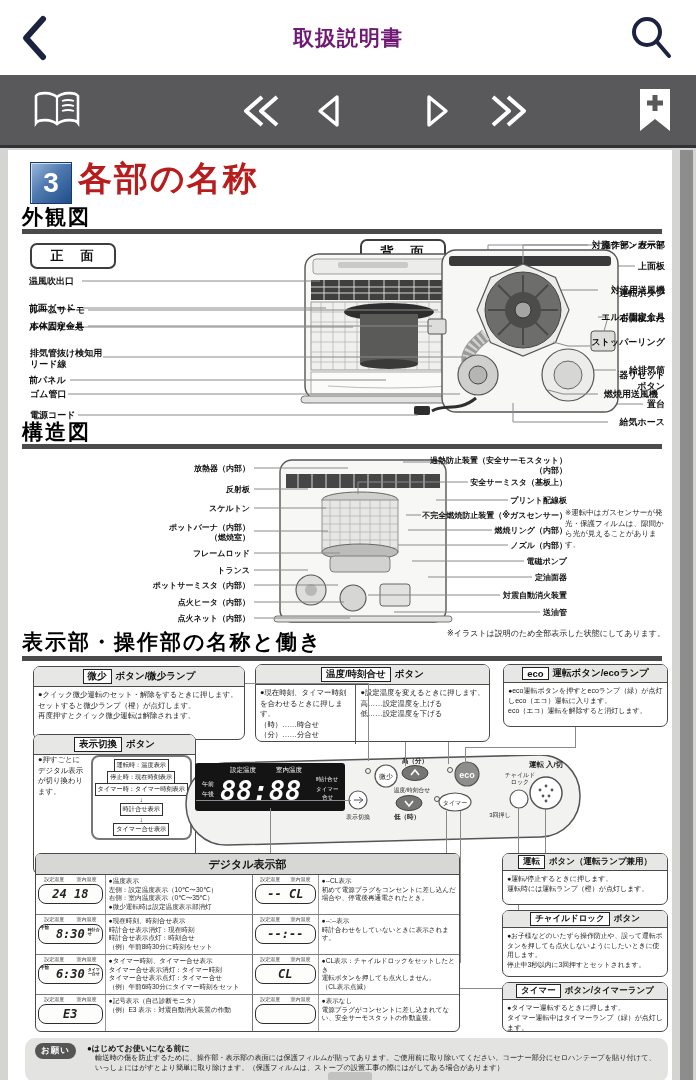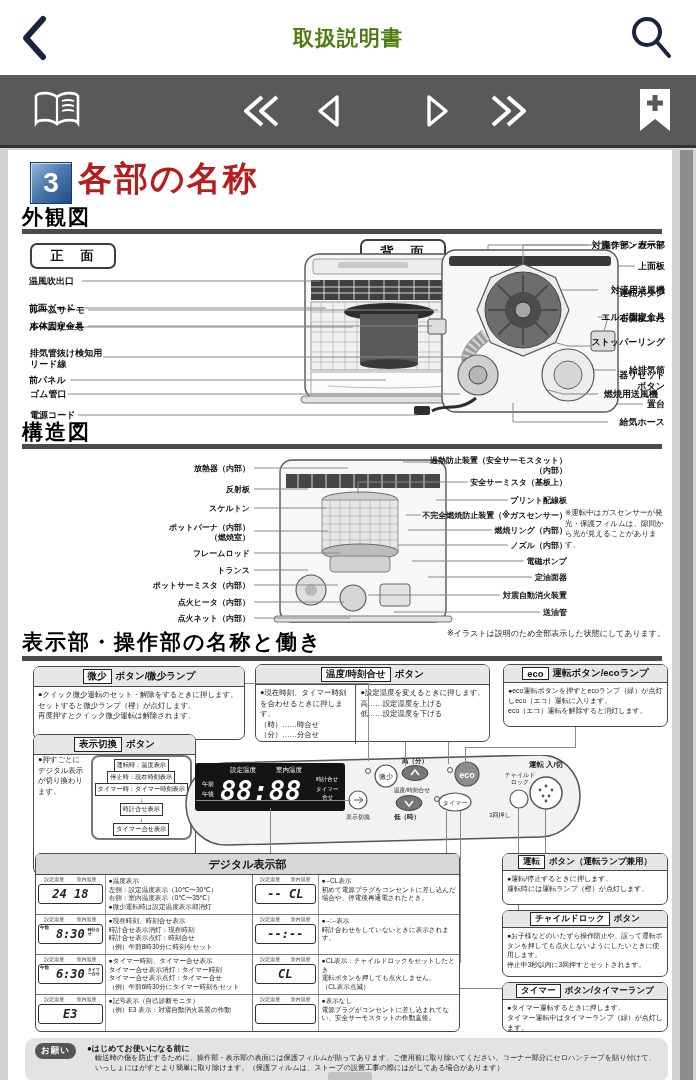--- a/index.html
+++ b/index.html
@@ -1,19 +1,19 @@
 <!DOCTYPE html>
 <html><head>
 <meta charset="utf-8">
 <style>
   html,body{margin:0;padding:0;}
   body{background:#cfcfcf;font-family:"Liberation Sans","DejaVu Sans",sans-serif;-webkit-font-smoothing:antialiased;}
   .stage{position:relative;width:696px;height:1080px;overflow:hidden;background:#d4d4d2;}
   .appbar{position:absolute;left:0;top:0;width:696px;height:75px;background:#ffffff;}
-  .apptitle{position:absolute;left:0;top:24px;width:100%;text-align:center;font-size:21px;font-weight:bold;color:#4d7c0f;letter-spacing:1px;}
+  .apptitle{position:absolute;left:0;top:24px;width:100%;text-align:center;font-size:21px;font-weight:bold;color:#701a75;letter-spacing:1px;}
   .iconbtn{position:absolute;cursor:pointer;}
   .toolbar{position:absolute;left:0;top:75px;width:696px;height:70px;background:#59595b;border-bottom:3px solid #323234;}
   .page{position:absolute;left:8px;top:150px;width:664px;height:930px;background:#ffffff;}
   .strip{position:absolute;left:680px;top:150px;width:13px;height:930px;background:#8d8d8d;}
   .numbox{position:absolute;left:22px;top:12px;width:40px;height:40px;background:linear-gradient(135deg,#9db9dd 0%,#4f7ab0 45%,#1f4d8c 100%);border:1px solid #1a3a66;box-shadow:inset 1px 1px 0 #cfe0f2;color:#fff;font-size:28px;font-weight:bold;text-align:center;line-height:40px;}
   .sectitle{position:absolute;left:70px;top:6px;font-size:34px;font-weight:bold;color:#b91c1c;letter-spacing:2px;}
   .h2{position:absolute;font-size:21px;font-weight:bold;color:#000000;letter-spacing:2px;}
   .hbar{position:absolute;left:14px;width:640px;height:5px;background:#4b4b4b;}
   .tag{position:absolute;width:82px;border:2px solid #3d3d3d;border-radius:7px;background:#fff;font-weight:bold;font-size:13px;text-align:center;padding:2px 0;letter-spacing:2px;color:#111;}
   .lbl{position:absolute;font-size:9px;font-weight:bold;color:#111;white-space:pre;line-height:1.25;}
@@ -31,21 +31,21 @@
   .dtable{position:absolute;left:27px;top:703px;width:425px;border:1.5px solid #4a4a4a;border-radius:6px;background:#fff;box-sizing:border-box;}
   .dhd{height:20px;background:#d7d7d5;border-bottom:1.5px solid #4a4a4a;text-align:center;font-weight:bold;font-size:11px;line-height:20px;border-radius:4px 4px 0 0;color:#111;}
   .drow{display:flex;}
   .drow + .drow{border-top:1px solid #7a7a7a;}
   .dcell{box-sizing:border-box;padding:2px 2px;}
   .dd{width:70px;border-right:1px solid #9a9a9a;}
   .dt{width:148px;border-right:1px solid #7a7a7a;font-size:6.6px;line-height:1.32;white-space:pre-line;color:#1c1c1c;padding:2px 3px;}
   .dd2{width:66px;border-right:1px solid #9a9a9a;}
   .dt2{width:141px;font-size:6.6px;line-height:1.32;white-space:pre-line;color:#1c1c1c;padding:2px 3px;}
   .segcap{display:flex;justify-content:space-around;font-size:5px;color:#333;line-height:1.1;}
-  .seg{position:relative;border:1.5px solid #2e2e2e;border-radius:3px;height:18px;margin-top:1px;background:#fdfdfb;font-family:"DejaVu Sans Mono",monospace;font-style:italic;font-weight:bold;font-size:12px;text-align:center;line-height:18px;color:#222;}
+  .seg{position:relative;border:1.5px solid #2e2e2e;border-radius:8px;height:18px;margin-top:1px;background:#fdfdfb;font-family:"DejaVu Sans Mono",monospace;font-style:italic;font-weight:bold;font-size:12px;text-align:center;line-height:18px;color:#222;}
   .pfx{position:absolute;left:1px;top:1px;font-size:4.5px;font-style:normal;font-family:"Liberation Sans",sans-serif;line-height:1;}
   .sfx{position:absolute;right:1px;top:3px;width:13px;font-size:4px;font-style:normal;font-family:"Liberation Sans",sans-serif;line-height:1.15;text-align:left;white-space:normal;}
   .onegai{position:absolute;left:17px;top:888px;width:643px;height:44px;background:#e3e3e1;border-radius:10px;}
   .onegai .pill{position:absolute;left:10px;top:5px;background:#555;color:#fff;border-radius:9px;font-size:8.5px;font-weight:bold;padding:2px 6px;letter-spacing:1px;}
   .onegai .tt{position:absolute;left:62px;top:5px;font-size:8px;font-weight:bold;color:#111;}
   .onegai .bb{position:absolute;left:70px;top:15px;width:562px;font-size:7.2px;line-height:1.45;color:#222;}
   .bottomtab{position:absolute;left:320px;top:922px;width:44px;height:8px;background:#c2c2c0;border-radius:3px 3px 0 0;}
 </style>
 </head>
 <body>

